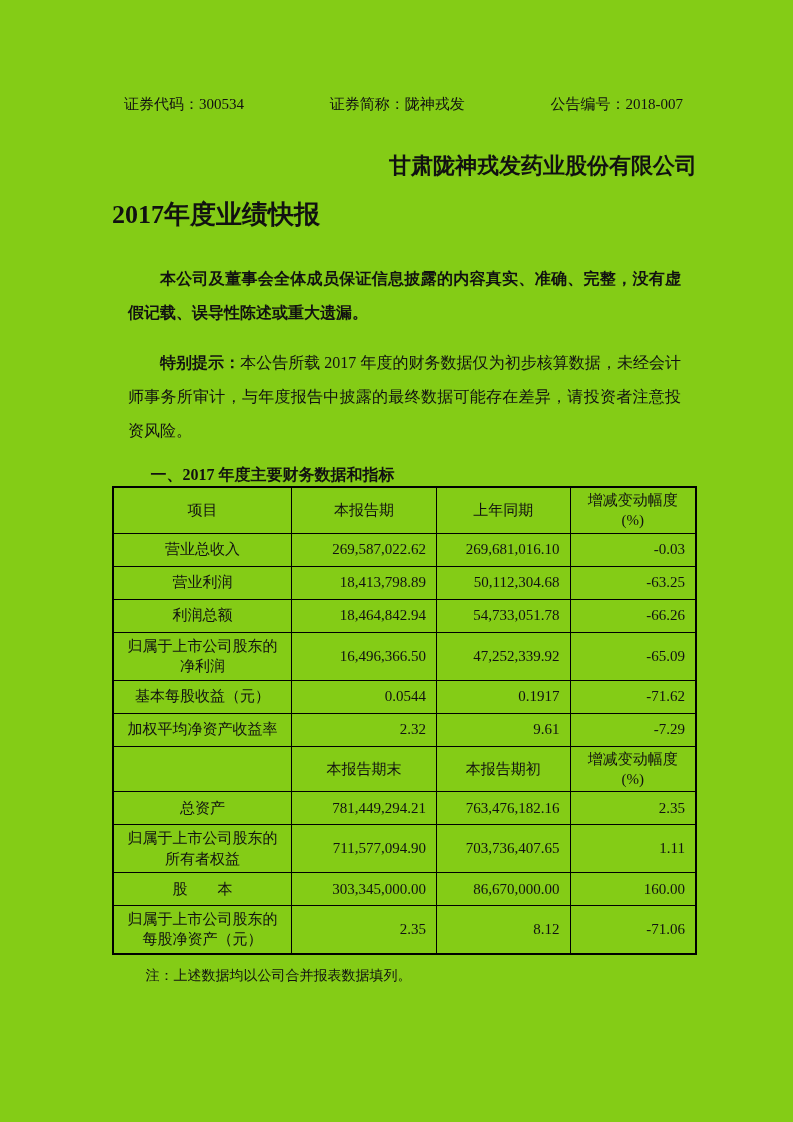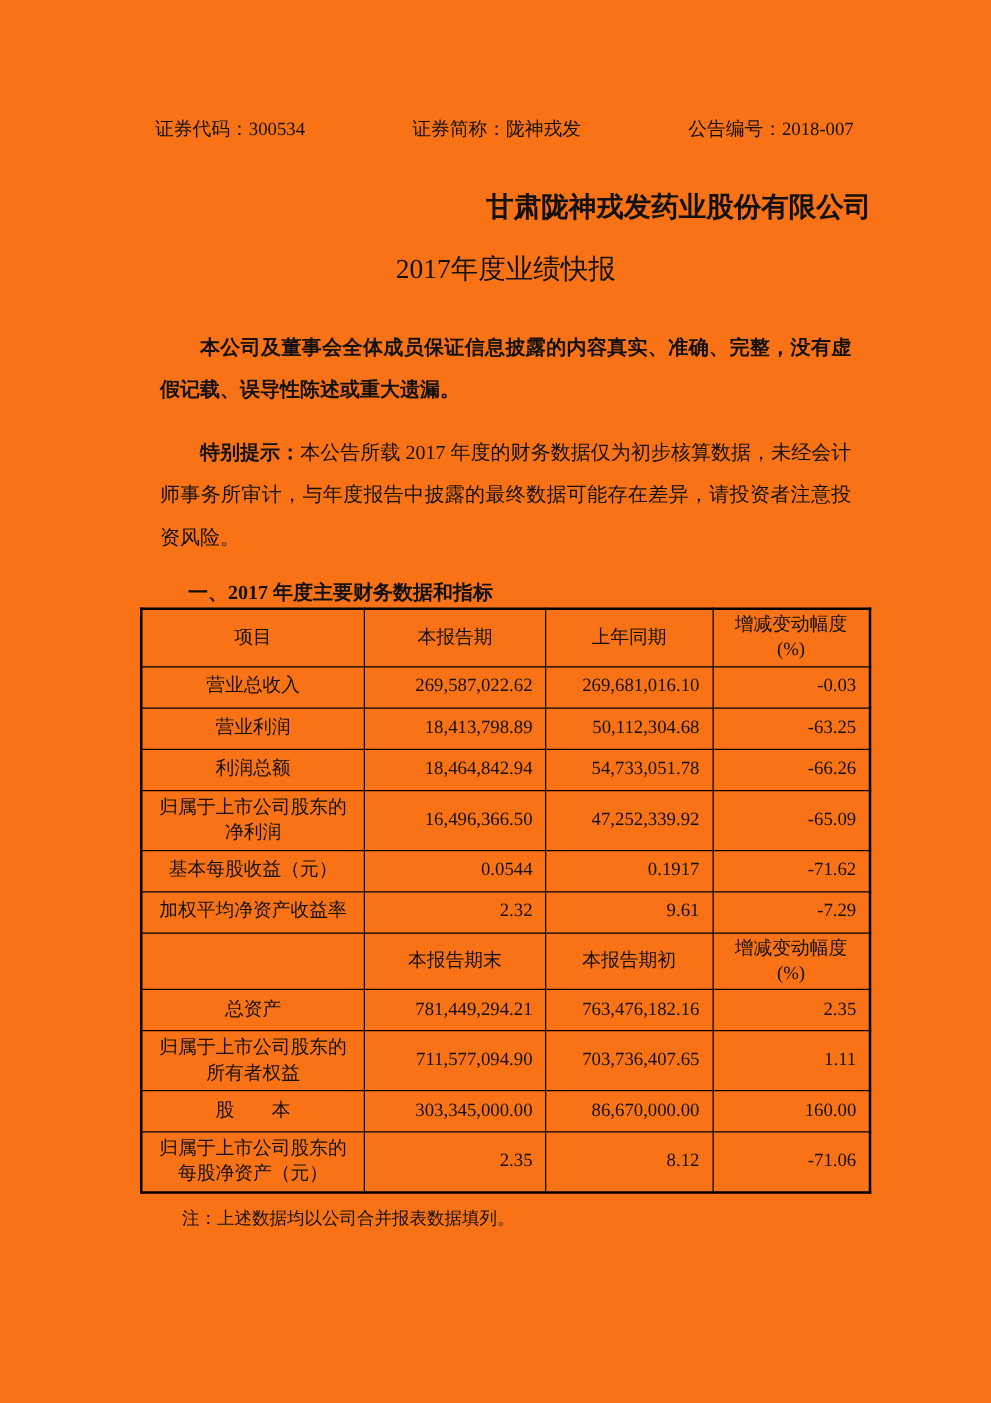--- a/index.html
+++ b/index.html
@@ -6,21 +6,21 @@
   html, body {
     margin: 0;
     padding: 0;
     background: #ffffff;
   }
   .page {
     position: relative;
     width: 793px;
     height: 1122px;
     margin: 0 auto;
-    background: #f97316;
+    background: #84cc16;
     color: #111111;
     font-family: "Liberation Serif", "DejaVu Serif", serif;
     box-sizing: border-box;
     padding: 94px 96px 0 112px;
     overflow: hidden;
   }
   .doc-header {
     display: flex;
     justify-content: space-between;
     align-items: baseline;
@@ -29,23 +29,22 @@
     line-height: 20px;
   }
   .doc-title {
     text-align: right;
     font-weight: bold;
     font-size: 22px;
     line-height: 30px;
     margin: 37px 0 0 0;
   }
   .doc-subtitle {
-    text-align: center;
-    font-weight: normal;
-    font-size: 22px;
+    font-weight: bold;
+    font-size: 26px;
     line-height: 30px;
     margin: 19px 0 0 0;
   }
   .para {
     font-size: 16px;
     line-height: 34px;
     text-indent: 2em;
     text-align: justify;
     margin: 16px;
   }

